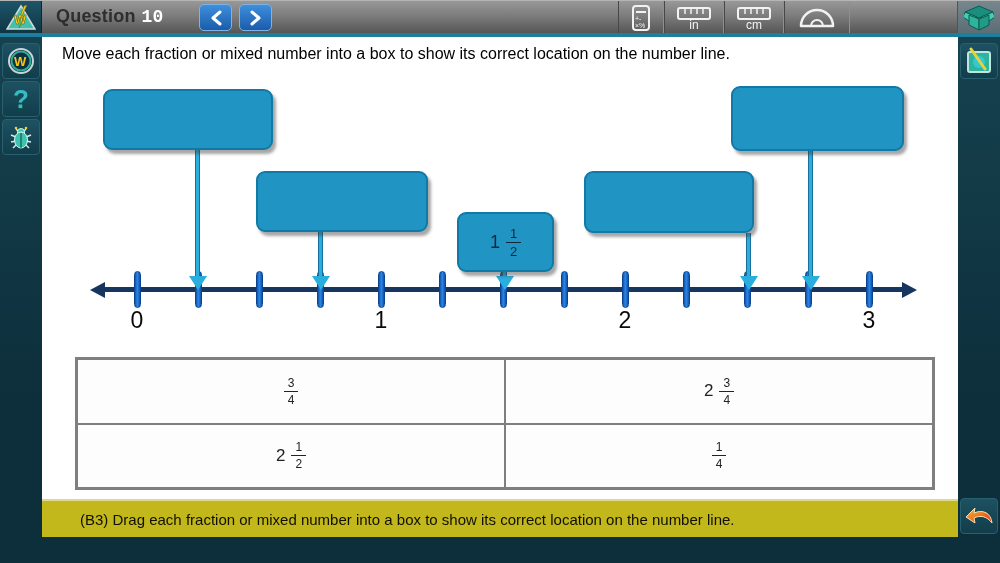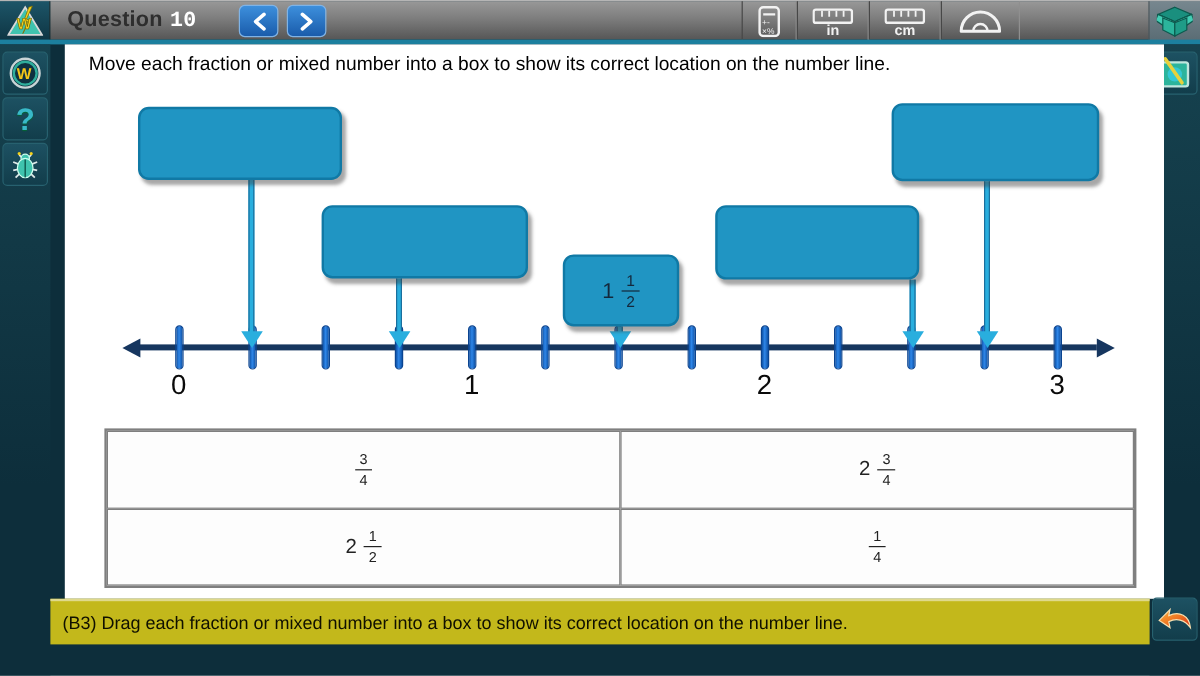--- a/index.html
+++ b/index.html
@@ -36,21 +36,21 @@
     line-height: 1;
   }
   .nav-prev { left: 199px; }
   .nav-next { left: 239px; }
   .toolbar { position: absolute; left: 618px; top: 0; height: 33px; display: flex; }
   .tool-btn {
     height: 33px; display: flex; flex-direction: column; align-items: center; justify-content: center;
     border-left: 1px solid #474747; border-right: 1px solid #8f8f8f;
     padding: 0 12px; cursor: pointer; color: #f2f2f2;
   }
-  .tool-btn .ruler-label { font-size: 12px; font-weight: bold; line-height: 10px; color: #f2f2f2; }
+  .tool-btn .ruler-label { font-size: 12px; font-weight: normal; line-height: 10px; color: #f2f2f2; }
   .box-btn {
     position: absolute; left: 957px; top: 0; width: 43px; height: 33px;
     background: linear-gradient(#77878f, #5a6c74);
     border-left: 1px solid #49575e; display: flex; align-items: center; justify-content: center;
     cursor: pointer;
   }
 
   
   .rail-left {
     position: absolute; left: 0; top: 37px; width: 42px; height: 526px;
@@ -65,21 +65,20 @@
     background: linear-gradient(#1d5162, #123d4b);
     border: 1px solid #27616f; display: flex; align-items: center; justify-content: center;
     cursor: pointer;
   }
   .help-glyph { font-size: 26px; font-weight: bold; color: #39b9c9; text-shadow: 0 1px 1px #063; line-height: 1; }
 
   
   .main {
     position: absolute; left: 42px; top: 37px; width: 916px; height: 462px;
     background: #ffffff;
-    margin-left: 12px;
   }
   .instruction {
     position: absolute; left: 20px; top: 8px; font-size: 16px; color: #000;
   }
 
   
   .stage { position: absolute; left: 0; top: 0; width: 916px; height: 320px; }
   .nl-shaft { position: absolute; left: 62px; top: 250px; width: 798px; height: 5px; background: #16365f; }
   .nl-arrow { position: absolute; top: 244.5px; width: 0; height: 0; border-top: 8px solid transparent; border-bottom: 8px solid transparent; }
   .nl-arrow.left  { left: 48px;  border-right: 15px solid #16365f; }
@@ -118,21 +117,21 @@
     border: 1px solid #7f7f7f;
   }
   .bank-cell .mixed { color: #222; }
   .bank-cell .whole { font-size: 17px; }
   .bank-cell .num, .bank-cell .den { font-size: 12px; border-color: #222; }
 
   
   .footer-bar {
     position: absolute; left: 42px; top: 499px; width: 916px; height: 38px;
     background: #c3b81b; border-top: 2px solid #dfd98c;
-    display: flex; align-items: center;
+    display: flex; align-items: center; padding-left: 28px;
   }
   .footer-bar .footer-text { font-size: 15px; color: #101000; margin-left: 10px; }
   .undo-btn {
     position: absolute; left: 960px; top: 498px; width: 38px; height: 36px; border-radius: 4px;
     background: linear-gradient(#1d5162, #123d4b); border: 1px solid #27616f;
     display: flex; align-items: center; justify-content: center; cursor: pointer;
   }
 </style>
 </head>
 <body>

